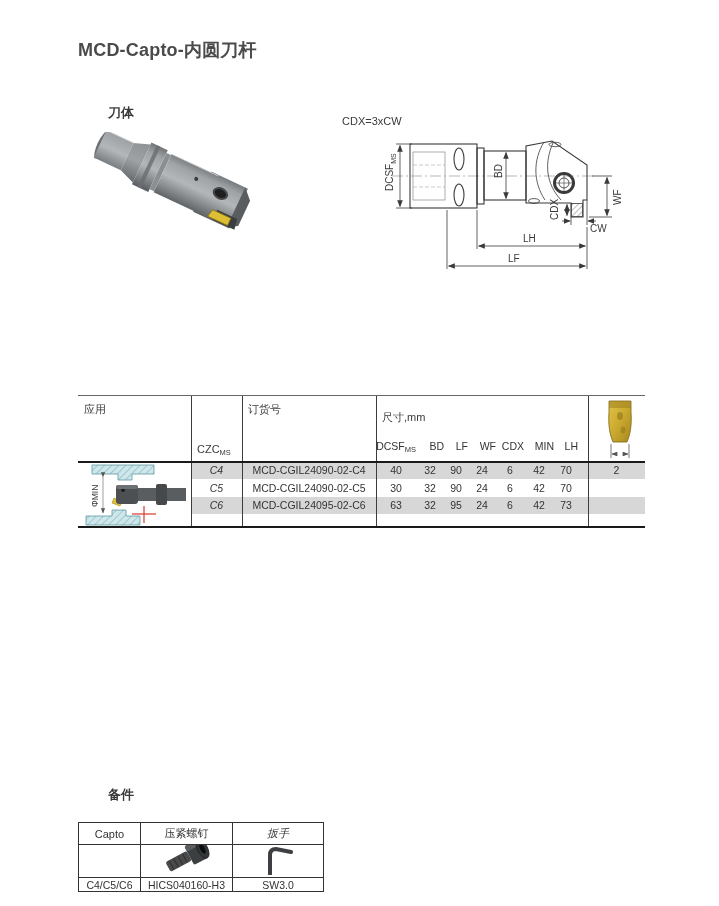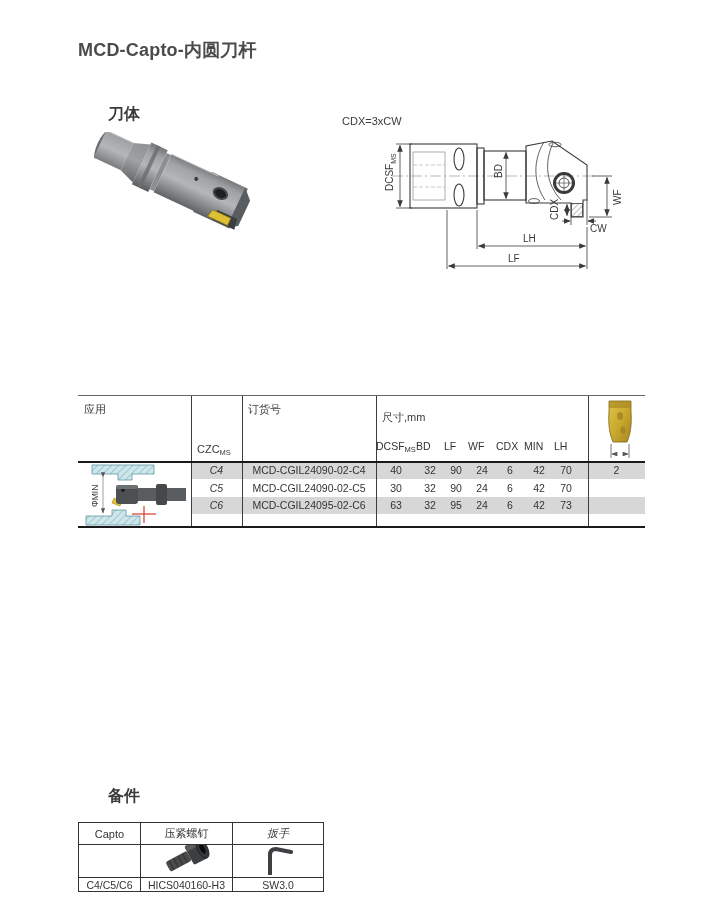--- a/index.html
+++ b/index.html
@@ -5,35 +5,35 @@
   * { margin:0; padding:0; box-sizing:border-box; }
   html,body { background:#ffffff; }
   body {
     width:719px; height:906px; position:relative; overflow:hidden;
     font-family:"Liberation Sans", sans-serif; color:#3a3a3a;
   }
   .abs { position:absolute; }
 
   
   .page-title { left:78px; top:38px; font-size:18px; font-weight:700; color:#4a4a4a; letter-spacing:0.2px; }
-  .sec-label  { font-size:16px; font-weight:700; color:#3a3a3a; }
+  .sec-label  { font-size:13px; font-weight:700; color:#3a3a3a; }
 
   
   .mtable {
     left:78px; top:395px; width:567px; height:133px;
     border-top:1px solid #666; border-bottom:2px solid #1a1a1a;
     font-size:10.5px; color:#333;
   }
   .vline { position:absolute; top:0; bottom:0; width:1px; background:#3d3d3d; }
   .hdr-sep { position:absolute; left:0; right:0; top:65px; height:2px; background:#1a1a1a; }
   .stripe { position:absolute; left:113px; width:454px; height:17px; background:#d7d7d7; }
   .mh { position:absolute; font-size:11px; color:#3a3a3a; white-space:nowrap; }
   sub.ms { font-size:7.5px; vertical-align:-2px; }
   .subhdr-row, .dim-row {
-    position:absolute; left:298px; width:202px; display:flex; text-align:left; white-space:nowrap;
+    position:absolute; left:298px; width:202px; display:flex; text-align:right; white-space:nowrap;
   }
   .subhdr-row { bottom:72px; font-size:10.5px; }
   .c0{width:40px}.c1{width:28px}.c2{width:24px}.c3{width:28px}.c4{width:28px}.c5{width:30px}.c6{width:24px}
   .rowline { position:absolute; left:113px; width:454px; height:17px; line-height:17px; }
   .cell-czc   { position:absolute; left:0;   width:51px;  text-align:center;font-style:italic; }
   .cell-order { position:absolute; left:51px; width:134px; text-align:center; }
   .cell-qty   { position:absolute; left:397px; width:57px; text-align:center; }
   .dim-row2   { position:absolute; left:185px; width:202px; display:flex; text-align:center; }
 
   

